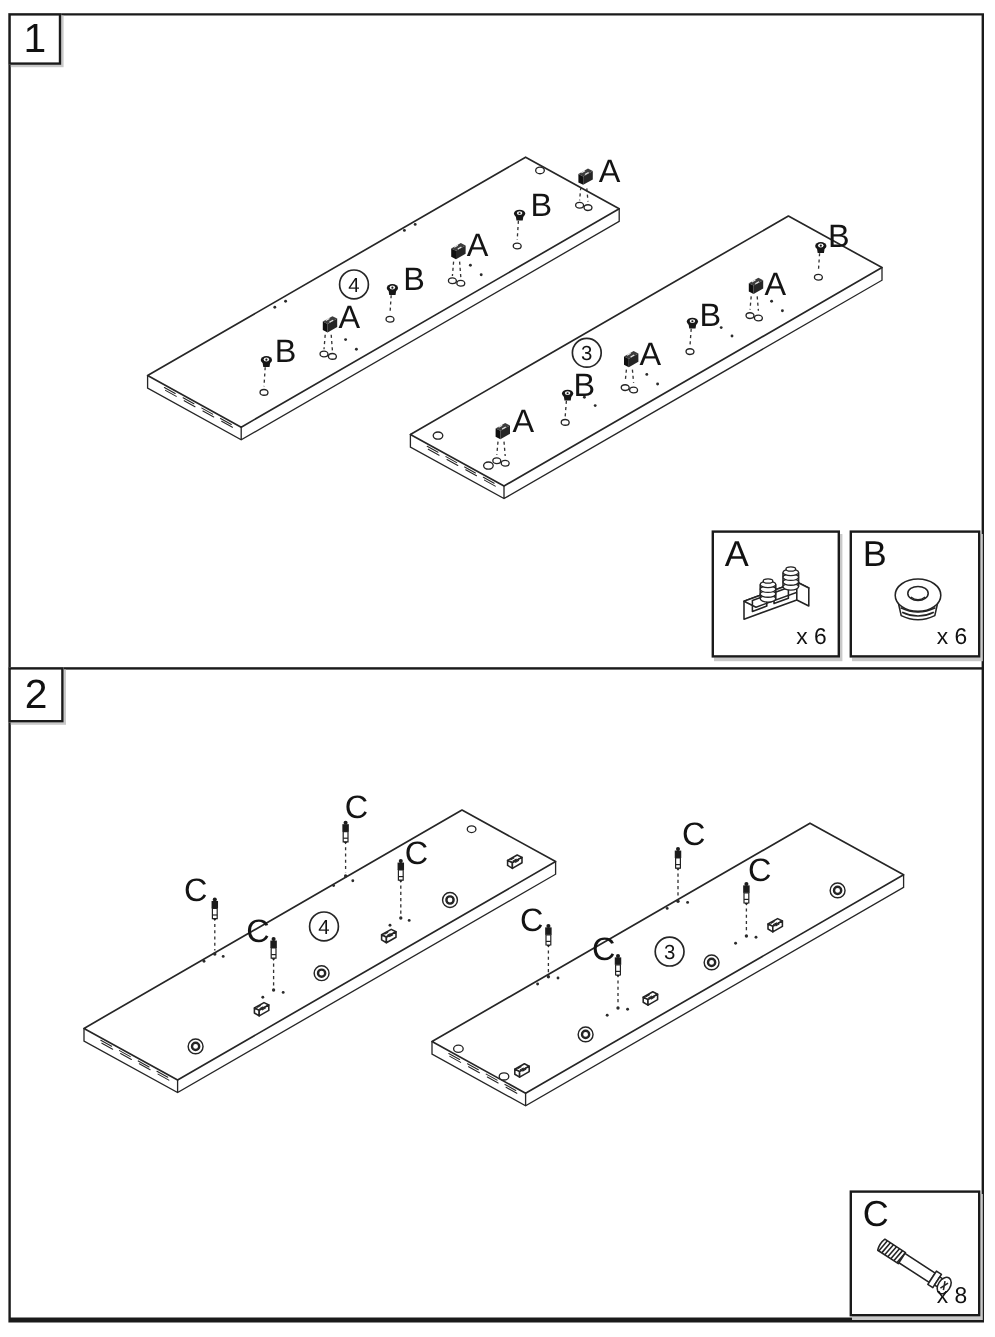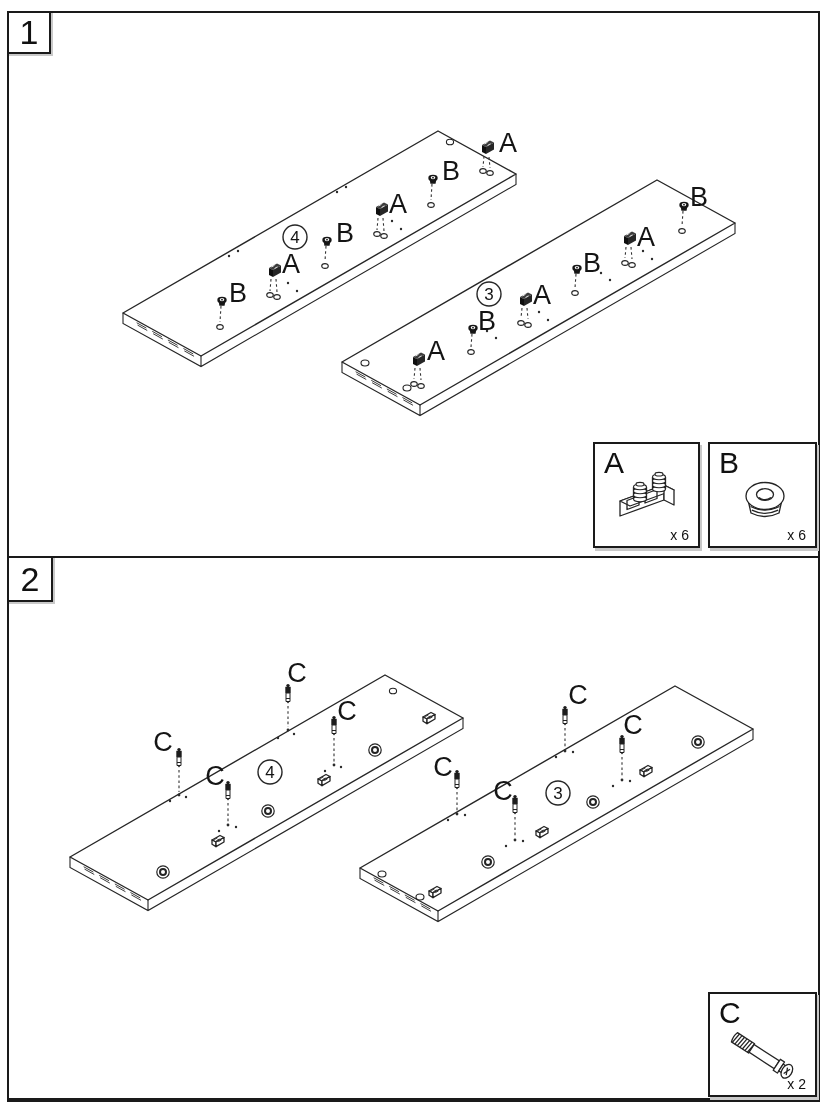--- a/index.html
+++ b/index.html
@@ -12,21 +12,21 @@
            box-shadow:2px 2px 0 #c9c9c9;display:flex;align-items:center;justify-content:center;
            font-size:34px;color:#111;}
   #step1box{left:7px;top:11px;width:44px;height:43px;}
   #step2box{left:7px;top:556px;width:46px;height:46px;}
   .legend{position:absolute;background:#fff;border:2px solid #1a1a1a;box-sizing:border-box;
           box-shadow:2px 3px 0 #c9c9c9;}
   #legendA{left:593px;top:442px;width:107px;height:106px;}
   #legendB{left:708px;top:442px;width:109px;height:106px;}
   #legendC{left:708px;top:992px;width:109px;height:105px;}
   .legend .letter{position:absolute;left:9px;top:2px;font-size:30px;color:#111;}
-  .legend .qty{position:absolute;right:9px;bottom:3px;font-size:14px;color:#111;}
+  .legend .qty{position:absolute;right:9px;bottom:3px;font-size:19px;color:#111;}
   .legend svg{position:absolute;left:0;top:0;}
   svg.diagram{position:absolute;left:0;top:0;}
   .bd{fill:#ffffff;stroke:#262626;stroke-width:1.4;stroke-linejoin:round;}
   .ln{stroke:#262626;stroke-width:1.1;fill:none;stroke-linecap:round;}
   .nt{stroke:#262626;stroke-width:0.9;fill:none;stroke-linecap:round;}
   .dash{stroke:#333;stroke-width:1.1;stroke-dasharray:2.6 2.6;fill:none;}
   .holee{fill:#ffffff;stroke:#242424;stroke-width:1.1;}
   .dot{fill:#2b2b2b;}
   .callout{font:27px "Liberation Sans",sans-serif;fill:#141414;text-anchor:middle;}
   .cnum{font:17px "Liberation Sans",sans-serif;fill:#141414;text-anchor:middle;}
@@ -366,15 +366,15 @@
       <g transform="translate(24,43) rotate(33)">
         <path class="licw" d="M0.5,-5.5 L21,-5.5 L21,5.5 L0.5,5.5 Q-1.5,0 0.5,-5.5 Z"></path>
         <path class="lic" d="M3,-5.5 L1.5,5.5 M6,-5.5 L4.5,5.5 M9,-5.5 L7.5,5.5 M12,-5.5 L10.5,5.5 M15,-5.5 L13.5,5.5 M18,-5.5 L16.5,5.5 M21,-5.5 L19.5,5.5"></path>
         <path class="licw" d="M21,-4.6 L51,-4.6 L51,4.6 L21,4.6 Z"></path>
         <path class="licw" d="M51,-6.6 L56,-6.6 L56,6.6 L51,6.6 Z"></path>
         <path class="licw" d="M56,-4 L60,-4 L60,4 L56,4 Z"></path>
         <ellipse cx="63" cy="0" rx="5" ry="7.5" class="licw"></ellipse>
         <path class="lic" d="M61.5,-3.5 L64.5,3.5 M64.5,-3.5 L61.5,3.5" stroke-width="1.6"></path>
       </g>
     </svg>
-    <span class="qty">x 2</span>
+    <span class="qty">x 8</span>
   </div>
 </div>
 
 </body></html>

